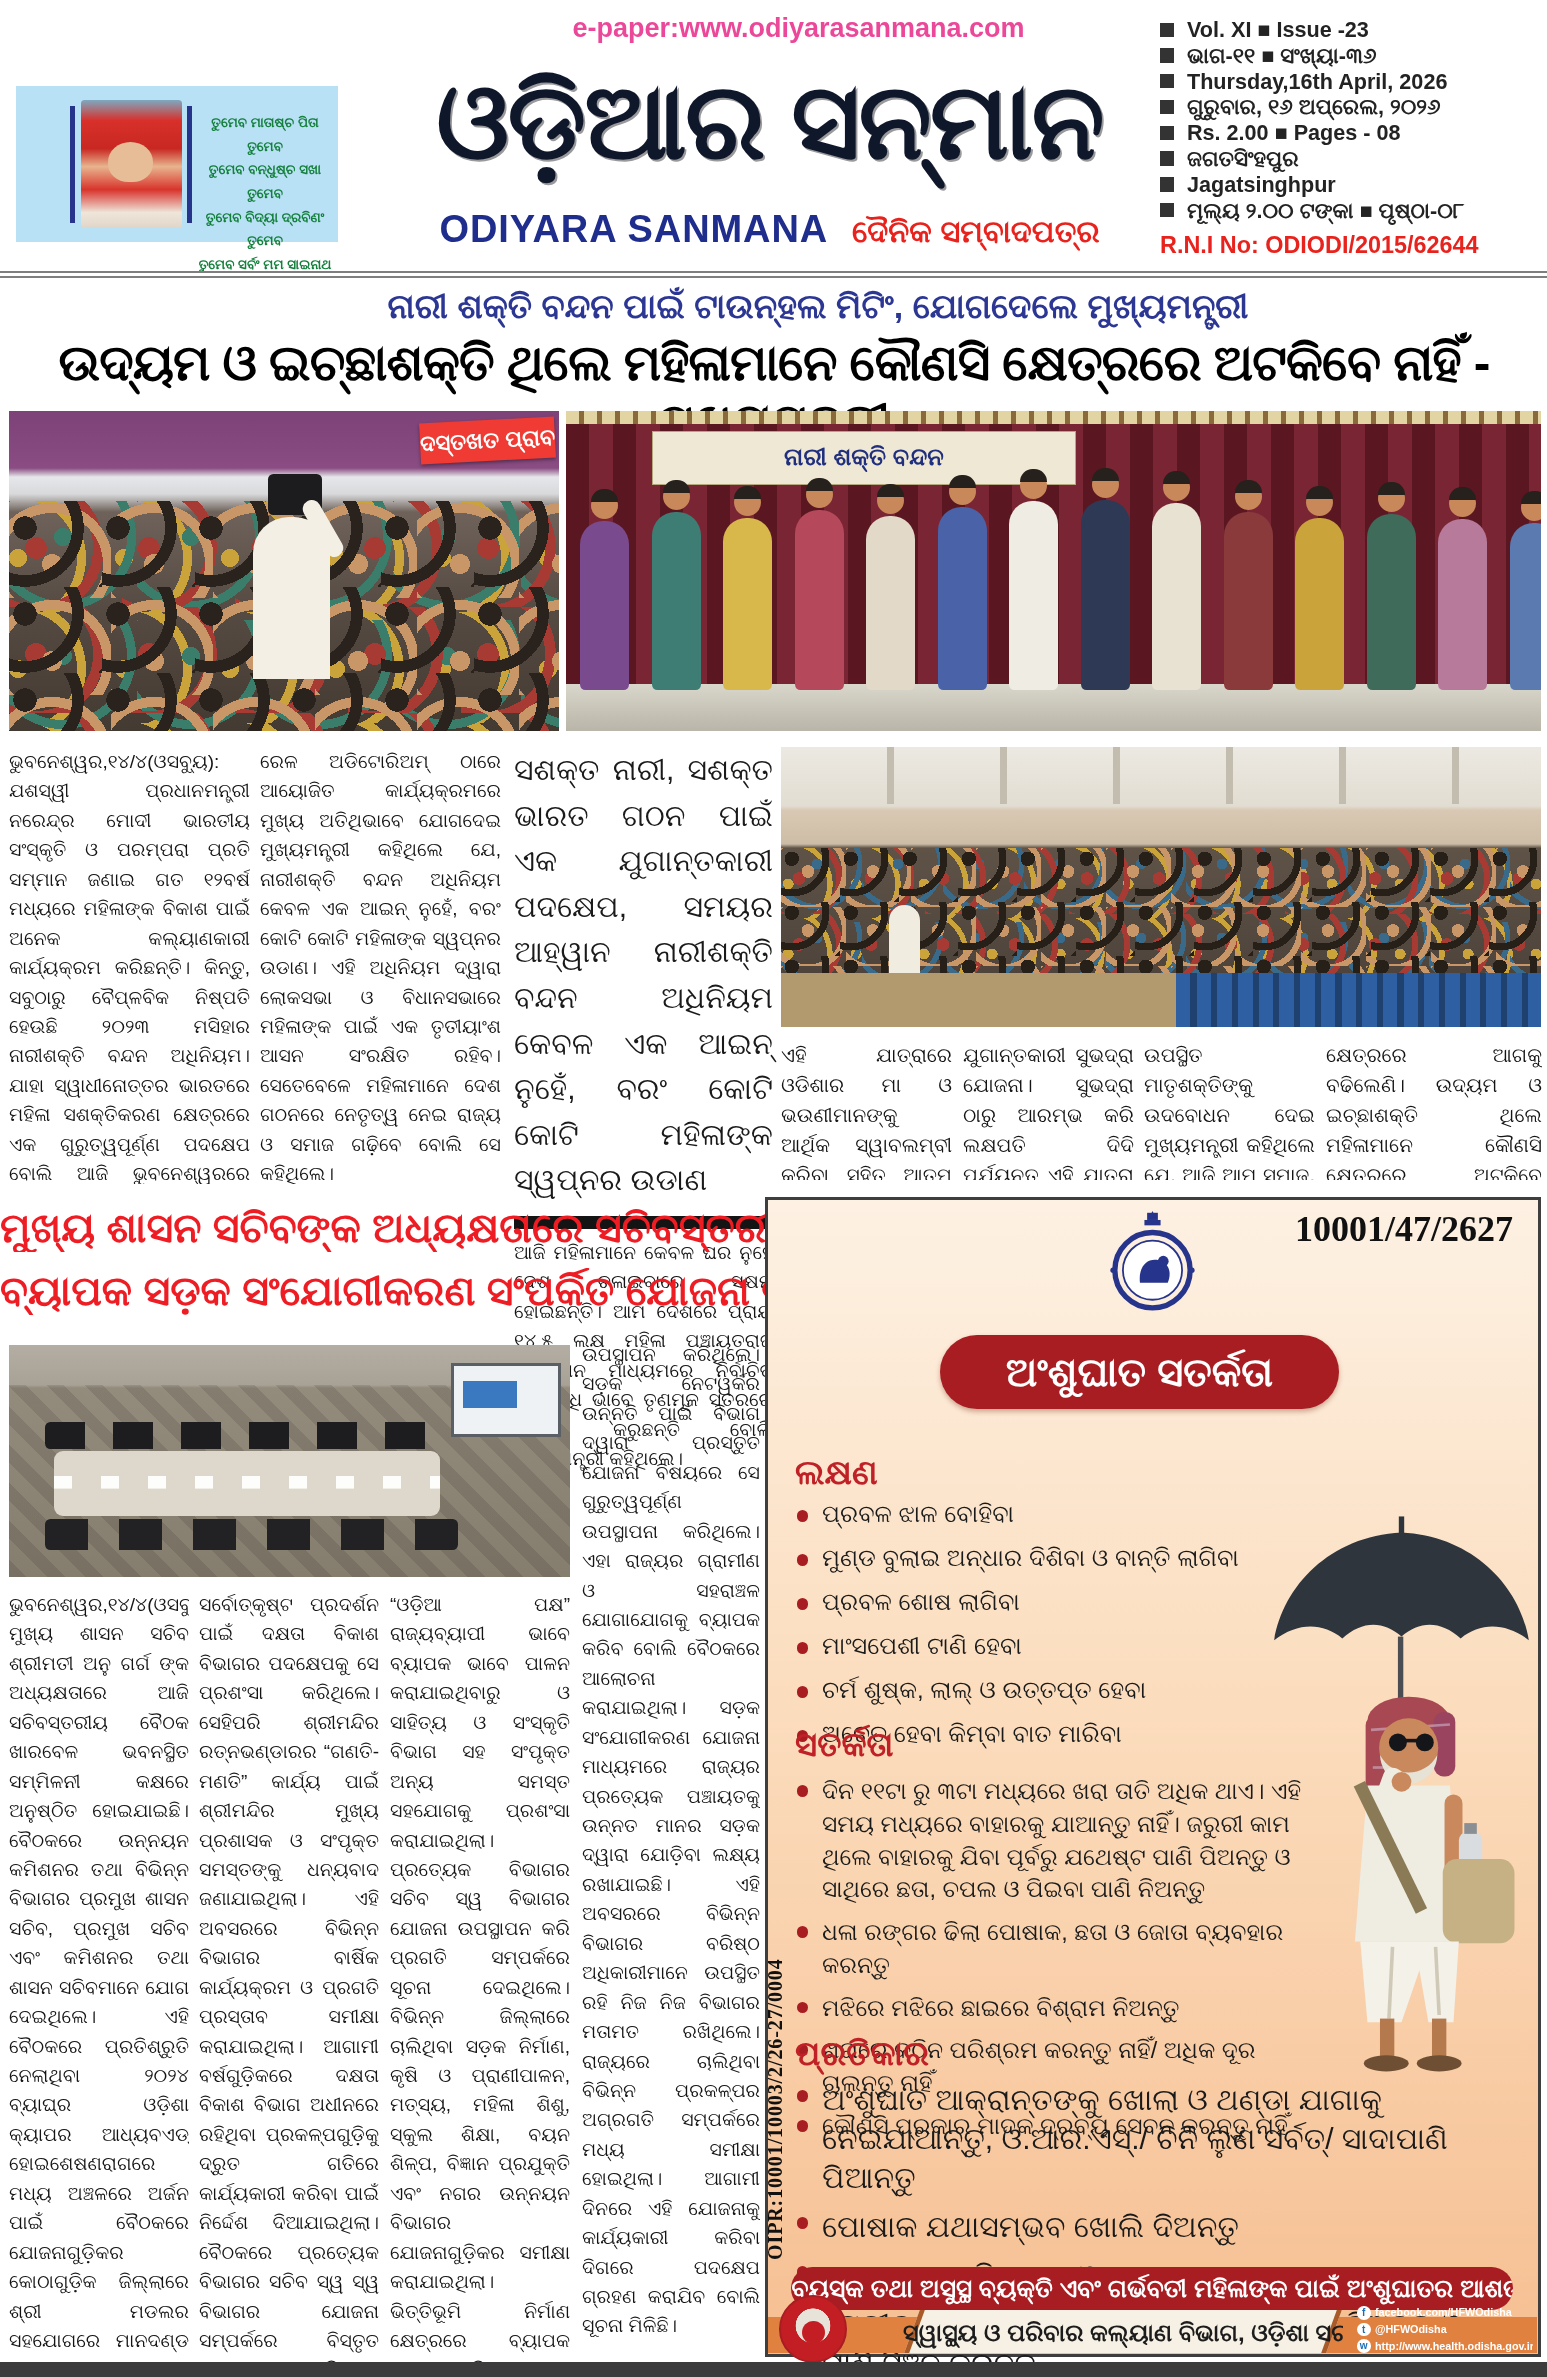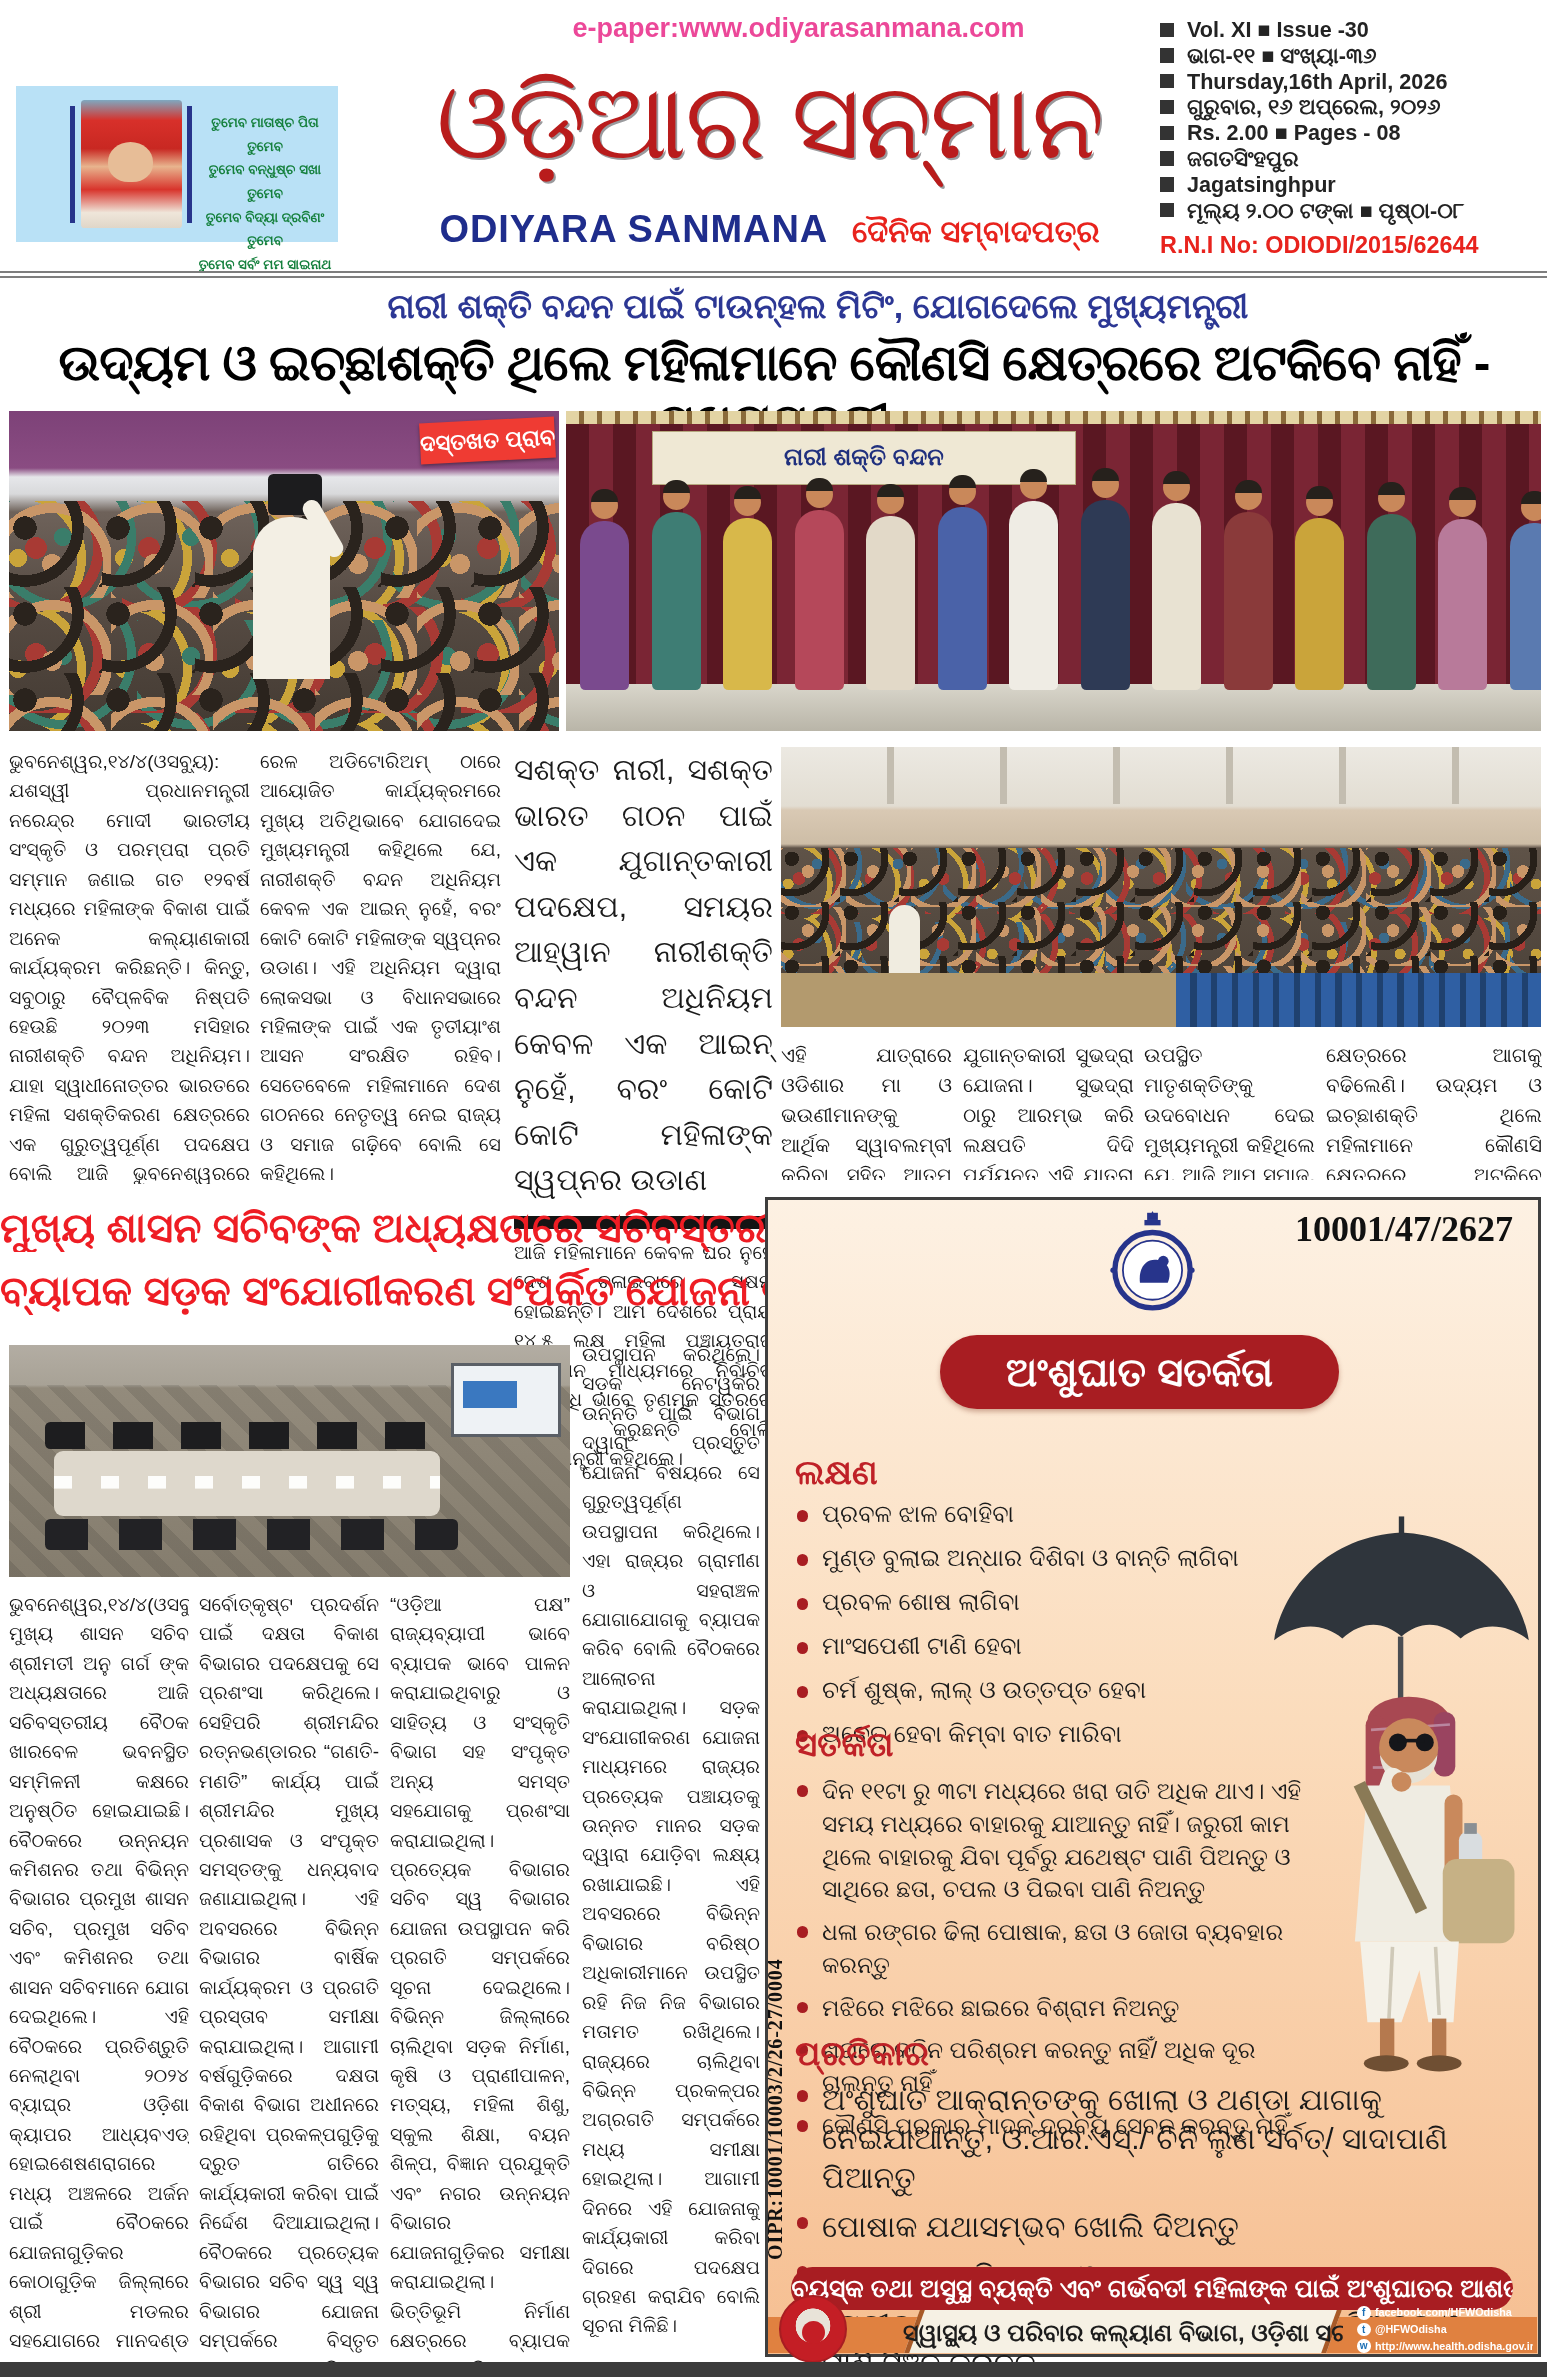--- a/index.html
+++ b/index.html
@@ -10,21 +10,21 @@
   #prayer-box{left:16px;top:86px;width:322px;height:156px;background:#b9e1f6;}
   #sai-photo{left:65px;top:14.4px;width:101px;height:128px;
      background:linear-gradient(180deg,#7fa8c0 0%,#d8302a 16%,#c82822 38%,#e8b48e 52%,#d8342c 70%,#efe6da 88%,#e0d6c8 100%);
      border-radius:3.6px;}
   #sai-face{left:92px;top:56px;width:45px;height:40px;border-radius:50% 50% 45% 45%;background:#e7bd97;}
   .pbar{top:20px;width:4.5px;height:117px;background:#27348b;}
   #prayer-text{left:178px;top:25px;width:142px;text-align:center;font-size:13.5px;font-weight:bold;
      line-height:1.75;color:#15803d;}
   #epaper{left:484px;top:12.6px;width:629px;text-align:center;font-size:27px;font-weight:bold;color:#ec4899;}
   #masthead{left:352px;top:36px;width:835px;height:172px;text-align:center;
-     font-size:106px;font-weight:400;color:#b91c1c;line-height:171px;letter-spacing:-1.8px;
+     font-size:106px;font-weight:700;color:#0f172a;line-height:171px;letter-spacing:-1.8px;
      text-shadow:1.8px 1.8px 0 #9a9a9d;overflow:hidden;white-space:nowrap;}
   #masthead-sub{left:352px;top:208px;width:835px;text-align:center;white-space:nowrap;}
   #masthead-en{color:#1f2d8c;font-size:38px;font-weight:800;letter-spacing:0.9px;}
   #masthead-tag{color:#e8231d;font-size:30.5px;font-weight:800;margin-left:20px;}
   #info-box{left:1160px;top:18px;width:384px;}
   .info-row{display:flex;align-items:flex-start;font-size:21.6px;font-weight:bold;color:#232323;
      line-height:24px;margin-bottom:1.8px;white-space:nowrap;}
   .sq{display:inline-block;width:14.4px;height:14.4px;background:#333;margin:4.5px 12.6px 0 0;flex:0 0 14.4px;}
   #rni{color:#e8231d;font-size:23.4px;font-weight:800;margin-top:9px;}
   #rule{left:0;top:271px;width:1548px;height:7.2px;border-top:2.7px solid #7e7e7e;border-bottom:2.7px solid #7e7e7e;box-sizing:border-box;}
@@ -180,21 +180,21 @@
   <div class="abs" id="epaper">e-paper:www.odiyarasanmana.com</div>
   <div class="abs" id="masthead">ଓଡ଼ିଆର ସନ୍ମାନ</div>
   <div class="abs" id="masthead-sub">
     <span id="masthead-en">ODIYARA SANMANA</span>
     <span id="masthead-tag">ଦୈନିକ ସମ୍ବାଦପତ୍ର</span>
   </div>
 
   <div class="abs" id="info-box">
     <div class="info-row">
         <span class="sq"></span>
-        <span>Vol. XI   ■ Issue -30</span>
+        <span>Vol. XI   ■ Issue -23</span>
       </div>
     <div class="info-row">
         <span class="sq"></span>
         <span>ଭାଗ-୧୧   ■ ସଂଖ୍ୟା-୩୬</span>
       </div>
     <div class="info-row">
         <span class="sq"></span>
         <span>Thursday,16th April, 2026</span>
       </div>
     <div class="info-row">

